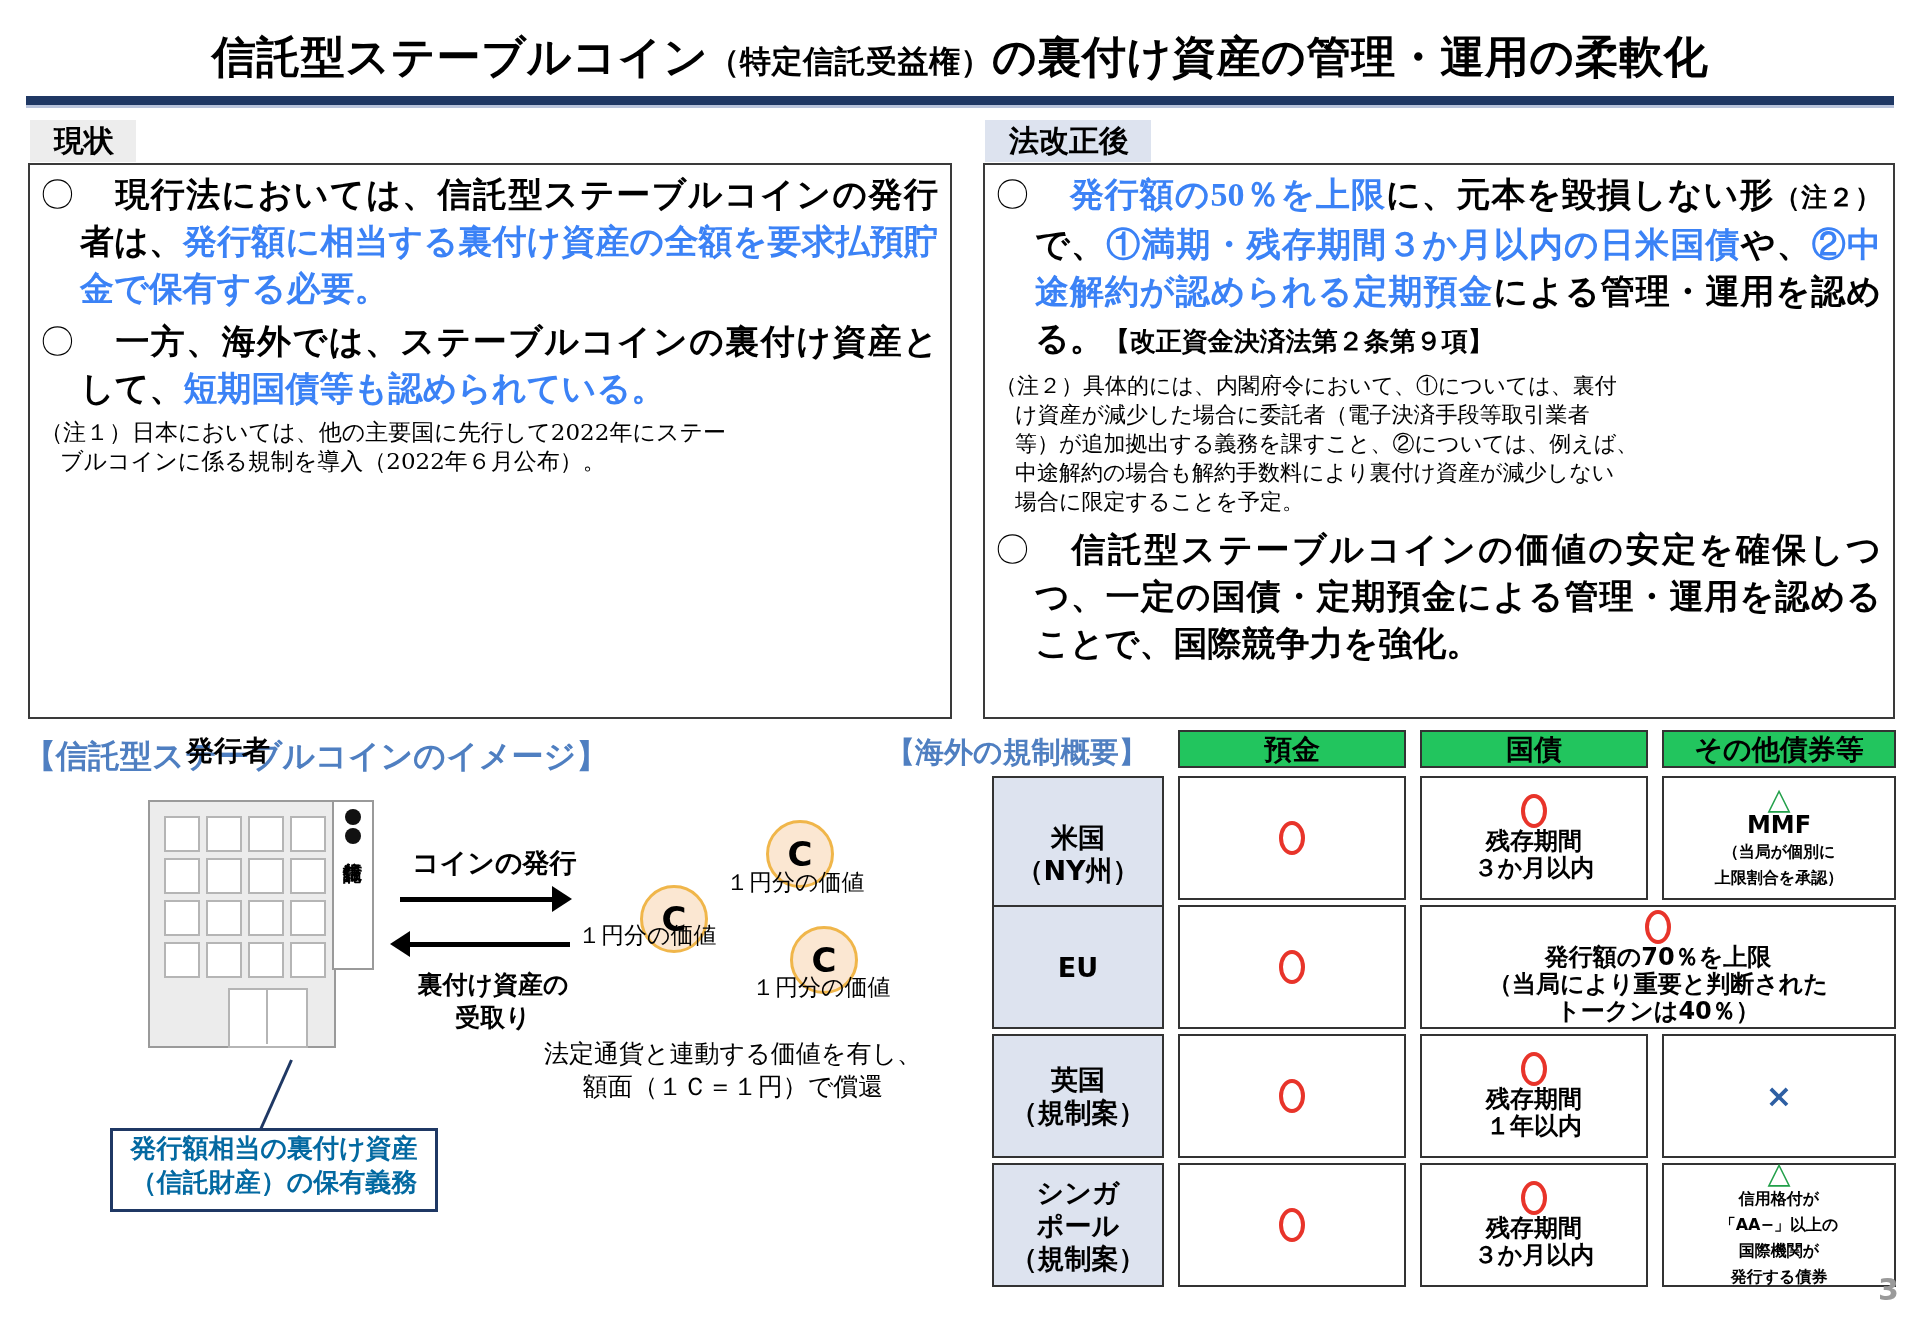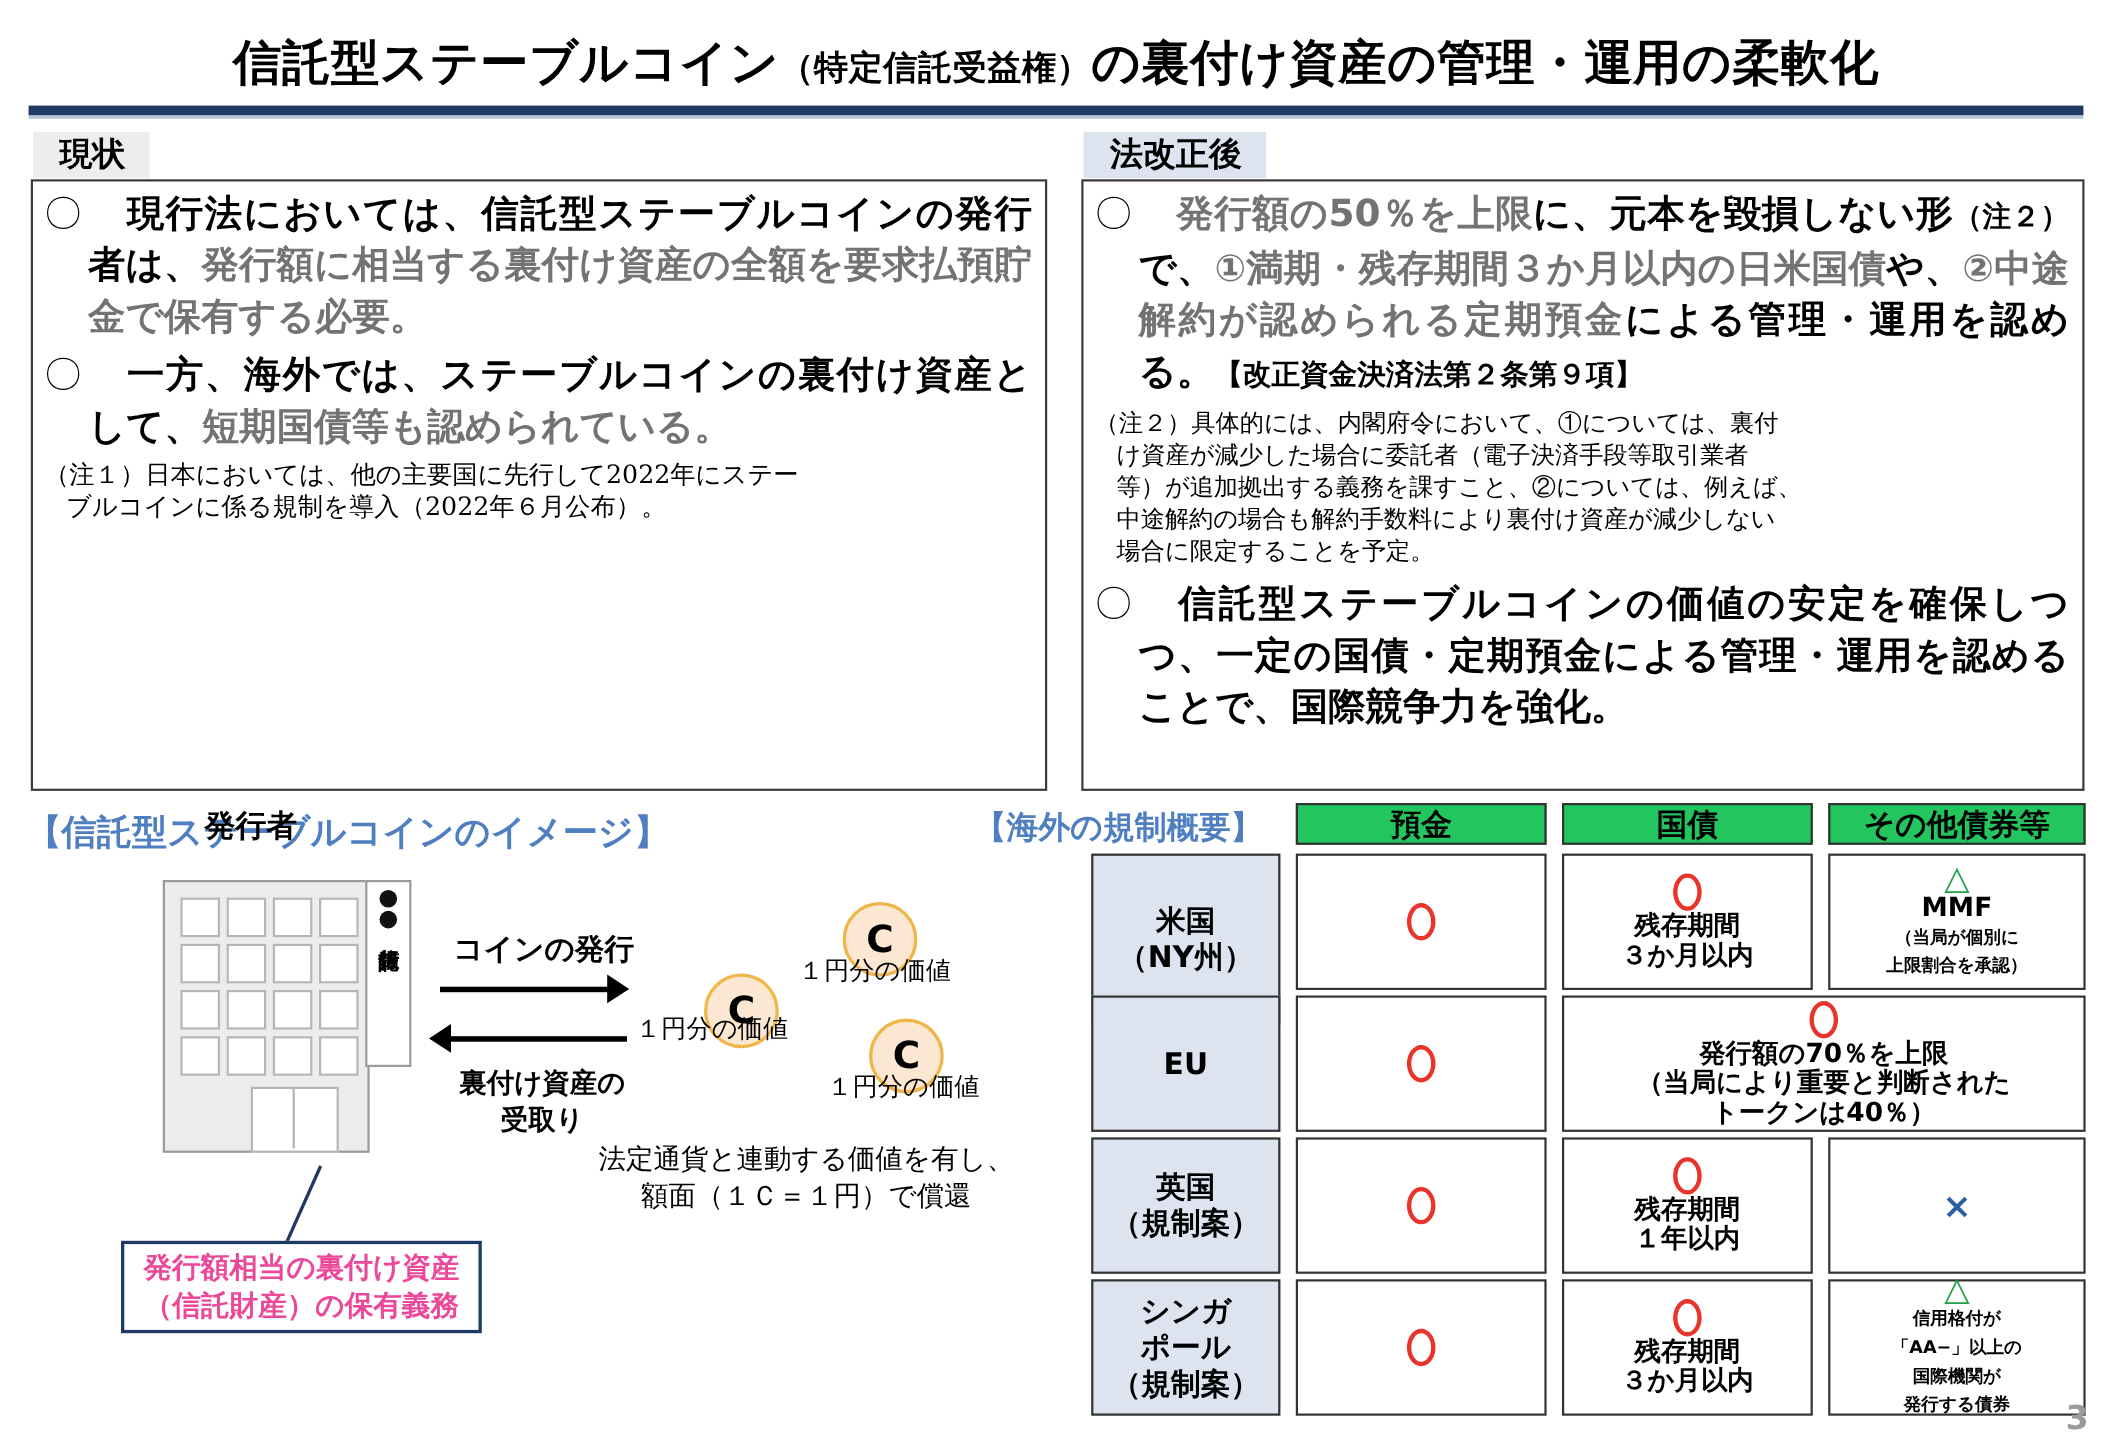--- a/index.html
+++ b/index.html
@@ -41,21 +41,21 @@
   .blk{display:flex;margin:0 0 6px 0;}
   .bullet{
     flex:0 0 auto;font-size:34px;line-height:46px;
     padding-right:6px;font-family:"DejaVu Sans",sans-serif;
   }
   .btext{
     flex:1 1 auto;font-size:34px;line-height:47px;font-weight:700;
     font-family:"DejaVu Sans","Liberation Sans",sans-serif;
     text-align:justify;
   }
-  .hl{color:#737373;}
+  .hl{color:#3b82f6;font-family:Liberation Serif, serif;}
   .tag{font-size:26px;font-weight:700;}
   .note{
     font-size:23px;line-height:29px;
     font-family:"DejaVu Serif","Liberation Serif",serif;
     text-indent:0;padding-left:0;margin-top:4px;
   }
   .note .ind{display:block;padding-left:24px;text-indent:-24px;}
   .smallnote{font-size:22px;}
 
   
@@ -92,22 +92,22 @@
     background:#fbe7d2;border:3px solid #f0b64a;
     display:flex;align-items:center;justify-content:center;
     font-size:34px;font-weight:700;font-family:"DejaVu Sans",sans-serif;}
   .coin-cap{position:absolute;font-size:23px;white-space:nowrap;
     font-family:"DejaVu Sans",sans-serif;}
 
   #legal-note{top:1037px;left:543px;width:380px;text-align:center;
     font-size:25px;line-height:33px;font-family:"DejaVu Sans",sans-serif;}
 
   #callout{top:1128px;left:110px;width:322px;height:78px;border:3px solid #1f3864;
-    background:#fff;display:flex;flex-direction:column;justify-content:center;
-    align-items:center;color:#ec4899;font-size:26px;line-height:34px;font-weight:700;
+    background:#fff;display:flex;flex-direction:column;
+    align-items:center;color:#0369a1;font-size:26px;line-height:34px;font-weight:700;
     font-family:"DejaVu Sans",sans-serif;}
   #callout-line{top:1060px;left:290px;width:3px;height:78px;background:#1f3864;
     transform:rotate(24deg);transform-origin:top center;}
 
   
   #table-caption{top:733px;left:886px;font-size:29px;font-weight:700;color:#4f7fc1;
     font-family:"DejaVu Sans","Liberation Sans",sans-serif;white-space:nowrap;}
   #tbl{top:730px;left:1178px;width:718px;}
   .thcell{position:absolute;background:#22c55e;border:2px solid #333;
     height:38px;line-height:36px;text-align:center;font-size:28px;font-weight:700;

